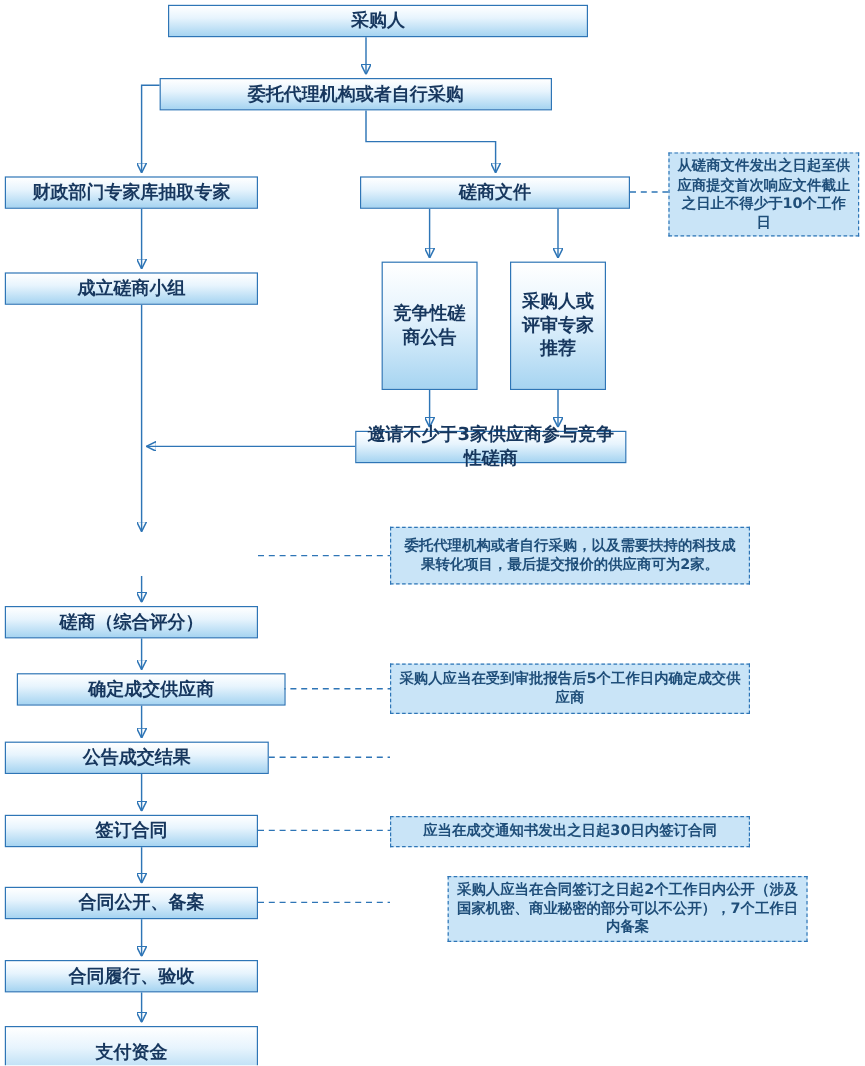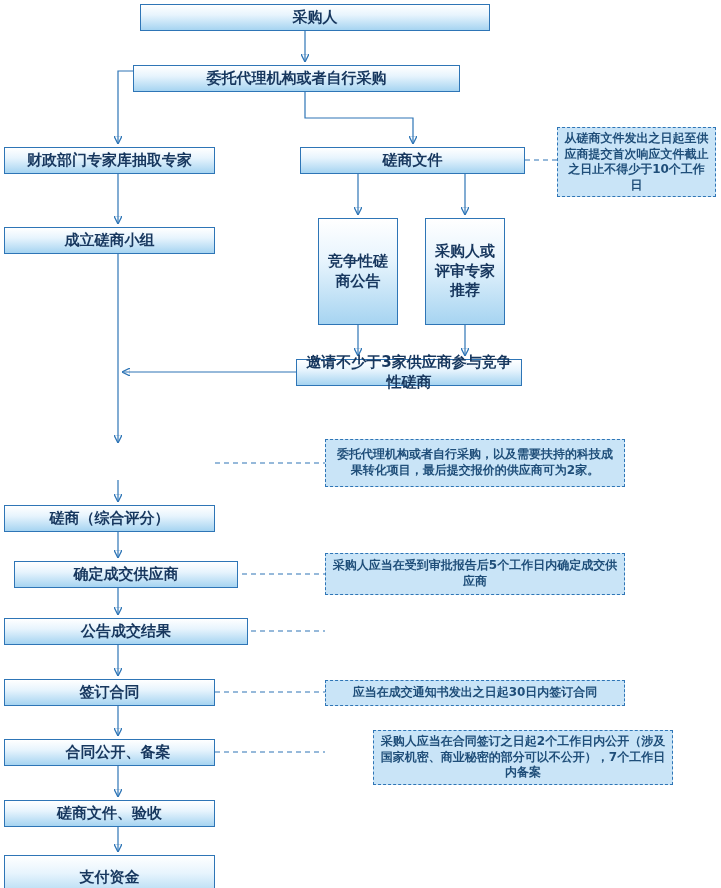--- a/index.html
+++ b/index.html
@@ -33,21 +33,21 @@
   #n-agency         { left:133px; top:65px;  width:327px; height:27px; }
   #n-expert-pool    { left:4px;   top:147px; width:211px; height:27px; }
   #n-docs           { left:300px; top:147px; width:225px; height:27px; }
   #n-group          { left:4px;   top:227px; width:211px; height:27px; }
   #n-announcement   { left:318px; top:218px; width:80px;  height:107px; }
   #n-recommendation { left:425px; top:218px; width:80px;  height:107px; }
   #n-invite         { left:296px; top:359px; width:226px; height:27px; }
   #n-determine      { left:4px;   top:446px; width:211px; height:34px; }
   #n-consult        { left:4px;   top:505px; width:211px; height:27px; }
   #n-winner         { left:2px;   top:561px; width:224px; height:27px;margin-left:12px; }
-  #n-result         { left:4px;   top:618px; width:244px; height:27px; }
+  #n-result         { left:4px;   top:618px; width:220px; height:27px; }
   #n-sign           { left:4px;   top:679px; width:211px; height:27px; }
   #n-public         { left:4px;   top:739px; width:211px; height:27px;padding-left:21px; }
   #n-perform        { left:4px;   top:800px; width:211px; height:27px; }
   #n-pay            { left:4px;   top:855px; width:211px; height:45px; }
 
   #note-docs     { left:557px; top:127px; width:159px; min-height:65px; }
   #note-two      { left:325px; top:439px; width:300px; min-height:48px; }
   #note-winner   { left:325px; top:553px; width:300px; min-height:42px; }
   #note-result   { left:325px; top:619px; width:300px; height:26px; }
   #note-contract { left:325px; top:680px; width:300px; height:26px; }
@@ -96,21 +96,21 @@
   <div class="node" id="n-docs">磋商文件</div>
   <div class="node" id="n-group">成立磋商小组</div>
   <div class="node" id="n-announcement">竞争性磋商公告</div>
   <div class="node" id="n-recommendation">采购人或评审专家推荐</div>
   <div class="node" id="n-invite">邀请不少于3家供应商参与竞争性磋商</div>
   <div class="node" id="n-consult">磋商（综合评分）</div>
   <div class="node" id="n-winner">确定成交供应商</div>
   <div class="node" id="n-result">公告成交结果</div>
   <div class="node" id="n-sign">签订合同</div>
   <div class="node" id="n-public">合同公开、备案</div>
-  <div class="node" id="n-perform">磋商文件、验收</div>
+  <div class="node" id="n-perform">合同履行、验收</div>
   <div class="node" id="n-pay">支付资金</div>
 
   <div class="note" id="note-docs">从磋商文件发出之日起至供应商提交首次响应文件截止之日止不得少于10个工作日</div>
   <div class="note" id="note-two">委托代理机构或者自行采购，以及需要扶持的科技成果转化项目，最后提交报价的供应商可为2家。</div>
   <div class="note" id="note-winner">采购人应当在受到审批报告后5个工作日内确定成交供应商</div>
   <div class="note" id="note-contract">应当在成交通知书发出之日起30日内签订合同</div>
   <div class="note" id="note-public">采购人应当在合同签订之日起2个工作日内公开（涉及国家机密、商业秘密的部分可以不公开），7个工作日内备案</div>
 
 </div>
 

